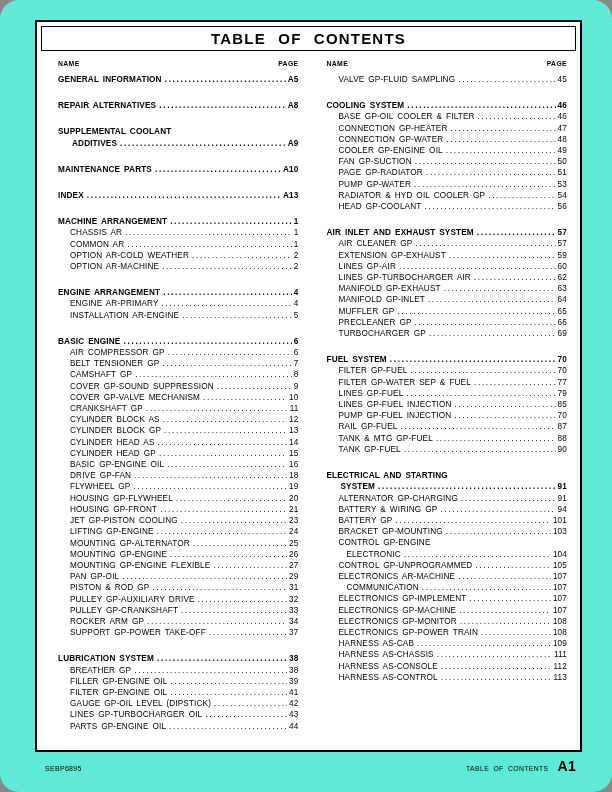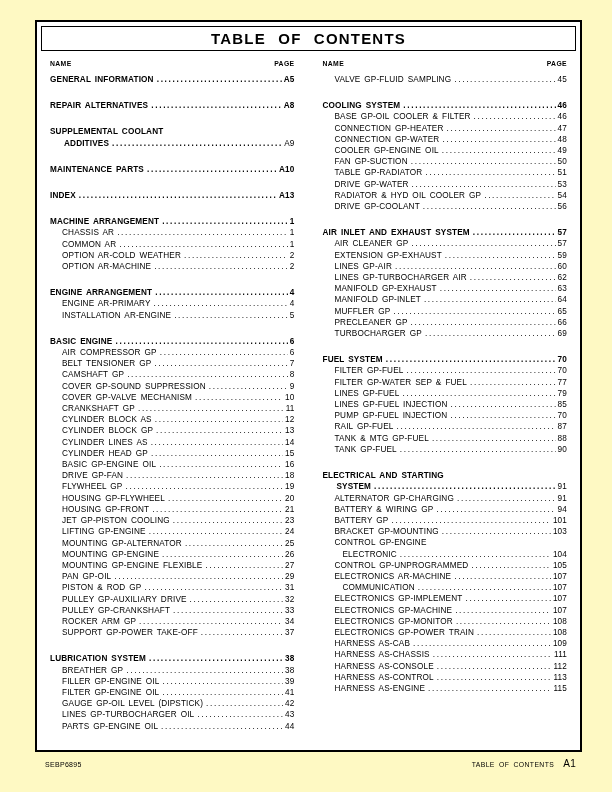--- a/index.html
+++ b/index.html
@@ -1,33 +1,33 @@
 <!DOCTYPE html>
 <html><head>
 <meta charset="utf-8">
 <style>
   html,body { margin:0; padding:0; background:#888; }
   .page {
-    position:relative; width:612px; height:792px; background:#fef9c3;
+    position:relative; width:612px; height:792px; background:#5eead4;
     font-family:"Liberation Sans","DejaVu Sans",sans-serif; color:#000;
-    overflow:hidden; margin:0 auto;
+    overflow:hidden; margin:0 auto;border-radius:19px;
   }
   .outer-box {
     position:absolute; left:35px; top:20px; width:547px; height:732px;
     border:2.5px solid #000; box-sizing:border-box; background:#fff;
   }
   .title-box {
     margin:4px 4px 0 4px; border:1.5px solid #000; height:23px;
     display:flex; align-items:center; justify-content:center;
   }
   .title-text {
     font-size:15px; font-weight:bold; letter-spacing:1.2px; word-spacing:7px;
   }
   .content {
-    display:flex; gap:28px; padding:8px 13px 0 13px;
+    display:flex; gap:28px; padding:8px 13px 0 13px;margin-left:8px;
   }
   .toc-col { flex:1; min-width:0; }
   .col-head {
     display:flex; justify-content:space-between; align-items:baseline;
     font-size:6.8px; font-weight:bold; letter-spacing:0.4px;
     line-height:10px; margin-bottom:5px;
   }
   .row {
     display:flex; align-items:baseline;
     font-size:8.2px; line-height:11.2px;
@@ -40,31 +40,31 @@
   .label { flex:0 0 auto; }
   .leader {
     flex:1 1 auto; overflow:hidden; white-space:nowrap;
     min-width:6px; padding-left:3px;
   }
   .leader::after {
     content:"................................................................................................................................................................";
     letter-spacing:1.7px; font-weight:inherit;
   }
   .pagenum { flex:0 0 auto; padding-left:2px; }
-  .pagenum.pg-normal { font-weight:normal; }
+  .pagenum.pg-normal { font-weight:bold; }
   .group { margin-top:15px; }
   .group:first-child { margin-top:0; }
   .footer {
     position:absolute; left:35px; top:758px; width:547px;
     display:flex; justify-content:space-between; align-items:baseline;
   }
   .footer-left { font-size:7px; letter-spacing:0.3px; padding-left:10px; }
   .footer-right { display:flex; align-items:baseline; padding-right:6px; }
   .footer-right-label { font-size:6.8px; letter-spacing:0.4px; word-spacing:2px; }
-  .footer-right-page { font-size:10px; font-weight:normal; margin-left:9px; letter-spacing:0.3px; }
+  .footer-right-page { font-size:14px; font-weight:bold; margin-left:9px; letter-spacing:0.3px; }
 </style>
 </head>
 <body>
 
 <div class="page">
   <div class="outer-box">
     <div class="title-box">
       <span class="title-text">TABLE OF CONTENTS</span>
     </div>
     <div class="content">
@@ -196,21 +196,21 @@
                 <span class="label">CYLINDER BLOCK AS</span>
                 <span class="leader"></span>
                 <span class="pagenum">12</span>
               </div>
               <div class="row sub">
                 <span class="label">CYLINDER BLOCK GP</span>
                 <span class="leader"></span>
                 <span class="pagenum">13</span>
               </div>
               <div class="row sub">
-                <span class="label">CYLINDER LINES AS</span>
+                <span class="label">CYLINDER HEAD AS</span>
                 <span class="leader"></span>
                 <span class="pagenum">14</span>
               </div>
               <div class="row sub">
                 <span class="label">CYLINDER HEAD GP</span>
                 <span class="leader"></span>
                 <span class="pagenum">15</span>
               </div>
               <div class="row sub">
                 <span class="label">BASIC GP-ENGINE OIL</span>
@@ -370,36 +370,36 @@
                 <span class="label">COOLER GP-ENGINE OIL</span>
                 <span class="leader"></span>
                 <span class="pagenum">49</span>
               </div>
               <div class="row sub">
                 <span class="label">FAN GP-SUCTION</span>
                 <span class="leader"></span>
                 <span class="pagenum">50</span>
               </div>
               <div class="row sub">
-                <span class="label">TABLE GP-RADIATOR</span>
+                <span class="label">PAGE GP-RADIATOR</span>
                 <span class="leader"></span>
                 <span class="pagenum">51</span>
               </div>
               <div class="row sub">
-                <span class="label">DRIVE GP-WATER</span>
+                <span class="label">PUMP GP-WATER</span>
                 <span class="leader"></span>
                 <span class="pagenum">53</span>
               </div>
               <div class="row sub">
                 <span class="label">RADIATOR &amp; HYD OIL COOLER GP</span>
                 <span class="leader"></span>
                 <span class="pagenum">54</span>
               </div>
               <div class="row sub">
-                <span class="label">DRIVE GP-COOLANT</span>
+                <span class="label">HEAD GP-COOLANT</span>
                 <span class="leader"></span>
                 <span class="pagenum">56</span>
               </div>
             </div>
             <div class="group">
               <div class="row head">
                 <span class="label">AIR INLET AND EXHAUST SYSTEM</span>
                 <span class="leader"></span>
                 <span class="pagenum">57</span>
               </div>
@@ -580,25 +580,20 @@
               </div>
               <div class="row sub">
                 <span class="label">HARNESS AS-CONSOLE</span>
                 <span class="leader"></span>
                 <span class="pagenum">112</span>
               </div>
               <div class="row sub">
                 <span class="label">HARNESS AS-CONTROL</span>
                 <span class="leader"></span>
                 <span class="pagenum">113</span>
-              </div>
-              <div class="row sub">
-                <span class="label">HARNESS AS-ENGINE</span>
-                <span class="leader"></span>
-                <span class="pagenum">115</span>
               </div>
             </div>
           </div>
       </div>
     </div>
   </div>
   <div class="footer">
     <span class="footer-left">SEBP6895</span>
     <span class="footer-right">
       <span class="footer-right-label">TABLE OF CONTENTS</span>

